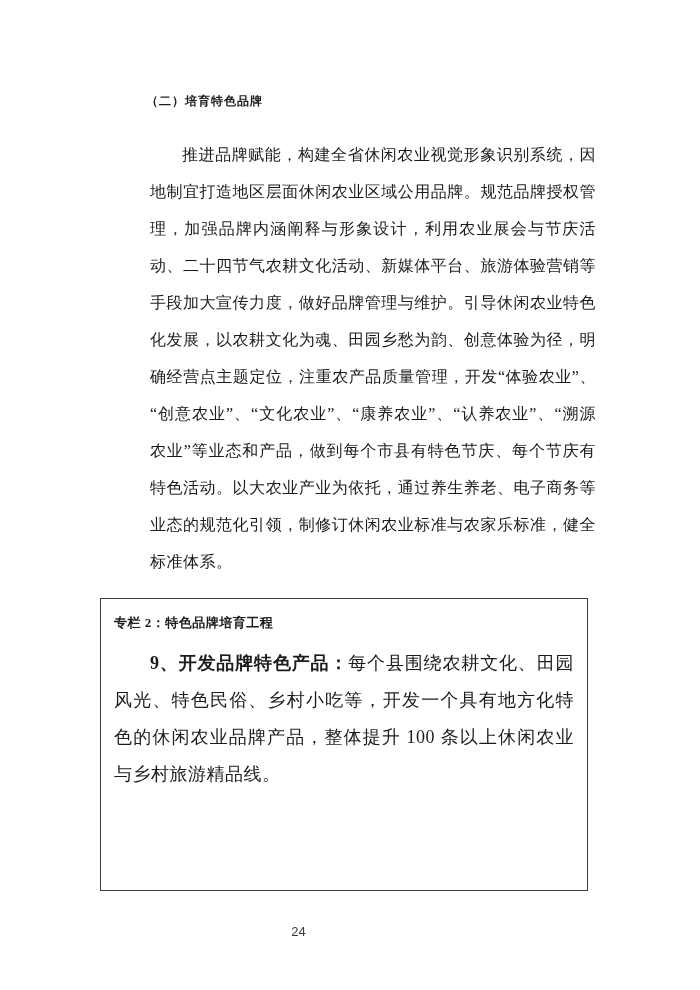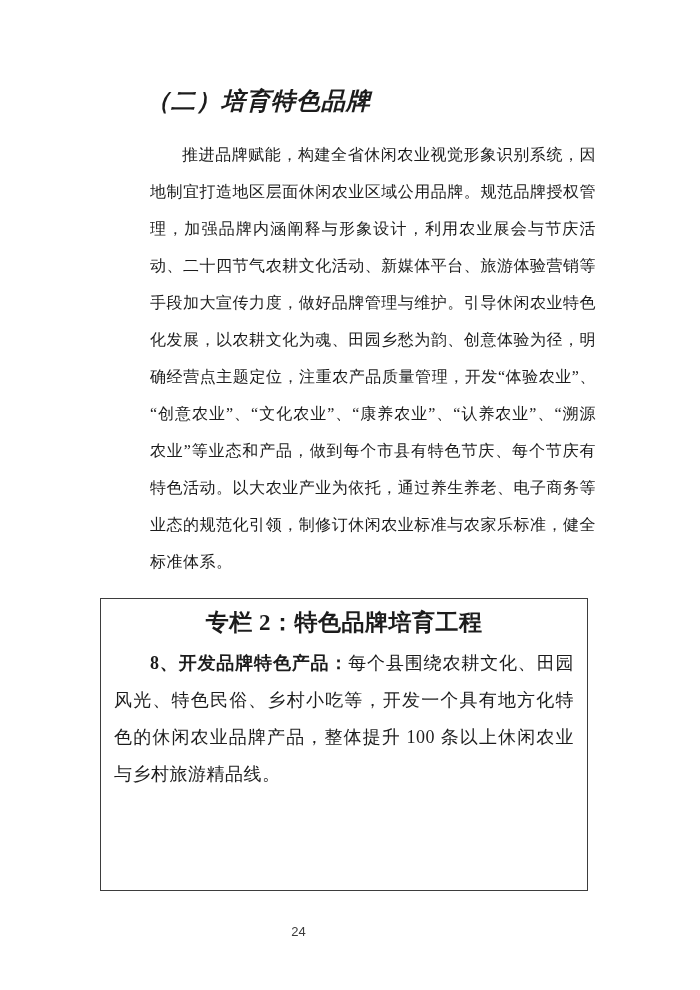--- a/index.html
+++ b/index.html
@@ -17,26 +17,25 @@
     overflow: hidden;
   }
   .content {
     position: absolute;
     left: 104px;
     top: 0;
     width: 492px;
   }
   .section-heading {
     margin-top: 88px;
-    font-size: 24px;
+    font-size: 12px;
     line-height: 26px;
     font-weight: bold;
     text-indent: 42px;
     letter-spacing: 1px;
-    font-style: italic;
   }
   .body-paragraph {
     margin-top: 22px;
     font-size: 16px;
     line-height: 37px;
     text-indent: 2em;
     text-align: justify;
     text-justify: inter-character;
     letter-spacing: 0.5px;
     margin-left: 46px;
@@ -45,23 +44,22 @@
     margin-top: 18px;
     margin-left: -4px;
     width: 488px;
     height: 293px;
     border: 1px solid #3d3d3d;
     padding: 8px 13px 6px 13px;
     overflow: hidden;
     background: #ffffff;
   }
   .callout-title {
-    text-align: center;
     font-weight: bold;
-    font-size: 23px;
+    font-size: 13px;
     line-height: 32px;
     letter-spacing: 0.5px;
   }
   .callout-item {
     margin-top: 6px;
     font-size: 18px;
     line-height: 37px;
     text-indent: 2em;
     text-align: justify;
     text-justify: inter-character;
@@ -86,20 +84,20 @@
   <div class="content">
 
     <h2 class="section-heading">（二）培育特色品牌</h2>
 
     <p class="body-paragraph">推进品牌赋能，构建全省休闲农业视觉形象识别系统，因地制宜打造地区层面休闲农业区域公用品牌。规范品牌授权管理，加强品牌内涵阐释与形象设计，利用农业展会与节庆活动、二十四节气农耕文化活动、新媒体平台、旅游体验营销等手段加大宣传力度，做好品牌管理与维护。引导休闲农业特色化发展，以农耕文化为魂、田园乡愁为韵、创意体验为径，明确经营点主题定位，注重农产品质量管理，开发“体验农业”、“创意农业”、“文化农业”、“康养农业”、“认养农业”、“溯源农业”等业态和产品，做到每个市县有特色节庆、每个节庆有特色活动。以大农业产业为依托，通过养生养老、电子商务等业态的规范化引领，制修订休闲农业标准与农家乐标准，健全标准体系。</p>
 
     <div class="callout">
       <div class="callout-title">专栏 2：特色品牌培育工程</div>
 
 
-      <p class="callout-item"><span class="item-label">8、开发品牌特色产品：</span><span>每个县围绕农耕文化、田园风光、特色民俗、乡村小吃等，开发一个具有地方化特色的休闲农业品牌产品，整体提升 100 条以上休闲农业与乡村旅游精品线。</span></p>
+      <p class="callout-item"><span class="item-label">9、开发品牌特色产品：</span><span>每个县围绕农耕文化、田园风光、特色民俗、乡村小吃等，开发一个具有地方化特色的休闲农业品牌产品，整体提升 100 条以上休闲农业与乡村旅游精品线。</span></p>
 
     </div>
 
   </div>
 
   <div class="page-number">24</div>
 </div>
 
 </body></html>

